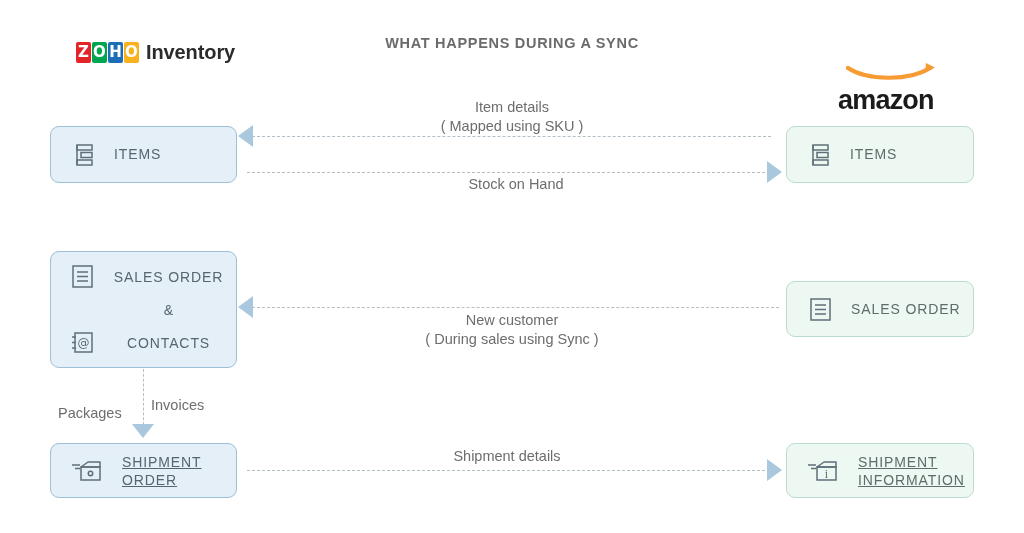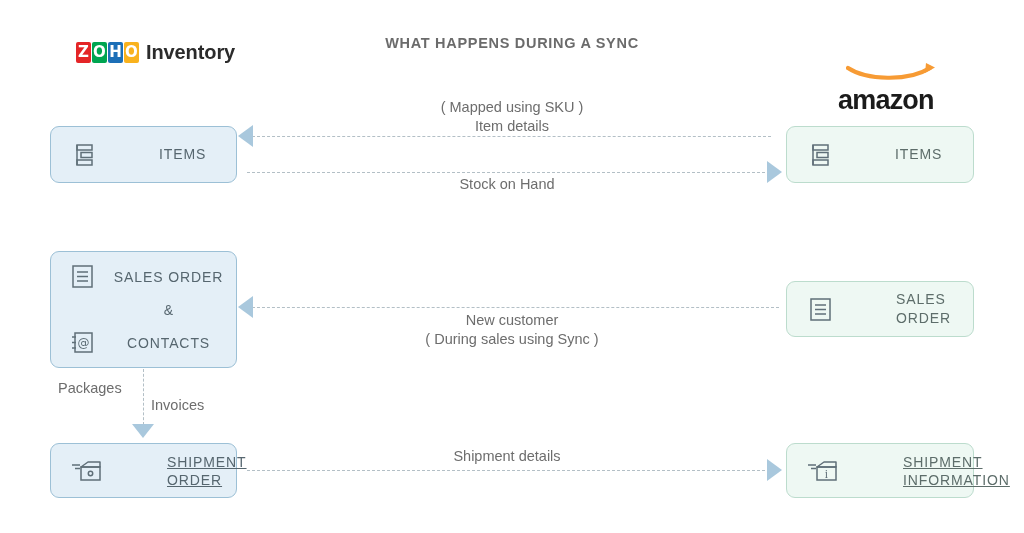--- a/index.html
+++ b/index.html
@@ -57,21 +57,21 @@
     position: absolute;
     border-radius: 9px;
     display: flex; align-items: center;
     padding-left: 20px;
     gap: 17px;
   }
   .node.left  { background: #e4eff7; border: 1.5px solid #9cc0d6; }
   .node.right { background: #eef8f3; border: 1.5px solid #bcdccd; }
   .node-label {
     font-size: 14px; color: #5b6b74; letter-spacing: 0.9px;
-    line-height: 19px; font-weight: normal; margin-left: 45px;
+    line-height: 19px; font-weight: normal;
   }
   .node.left .node-label  { color: #56666f; }
   .node.right .node-label { color: #5d6d6a; }
   .node-icon { flex: 0 0 auto; display: block; }
 
   
   #node-zoho-items     { left: 50px;  top: 126px; width: 187px; height: 57px; }
   #node-amazon-items   { left: 786px; top: 126px; width: 188px; height: 57px; }
   #node-zoho-so        { left: 50px;  top: 251px; width: 187px; height: 117px;
                           padding-left: 14px; align-items: center; }
@@ -150,24 +150,24 @@
 
   <div class="diagram-title">WHAT HAPPENS DURING A SYNC</div>
 
   <div class="dash-h" style="left:247px; top:136px; width:524px;"></div>
   <div class="arrow left" style="left:238px; top:125px;"></div>
 
   <div class="dash-h" style="left:247px; top:172px; width:518px;"></div>
   <div class="arrow right" style="left:767px; top:161px;"></div>
 
   <div class="conn-label" style="left:342px; top:98px;">
+    <div>Item details</div>
     <div>( Mapped using SKU )</div>
-    <div>Item details</div>
-  </div>
-  <div class="conn-label" style="left:337px; top:175px;">
+  </div>
+  <div class="conn-label" style="left:346px; top:175px;">
     <div>Stock on Hand</div>
   </div>
 
   <div class="node left" id="node-zoho-items">
     <svg class="node-icon" width="26" height="26" viewBox="0 0 26 26">
       <rect x="6" y="3" width="15" height="5" fill="none" stroke="#5f6f78" stroke-width="1.5"></rect>
       <rect x="10" y="10.5" width="11" height="5" fill="none" stroke="#5f6f78" stroke-width="1.5"></rect>
       <rect x="6" y="18" width="15" height="5" fill="none" stroke="#5f6f78" stroke-width="1.5"></rect>
       <line x1="6" y1="3" x2="6" y2="23" stroke="#5f6f78" stroke-width="1.5"></line>
     </svg>
@@ -221,21 +221,21 @@
       <rect x="4" y="3" width="19" height="21" fill="none" stroke="#5f6f78" stroke-width="1.5"></rect>
       <line x1="8" y1="9" x2="19" y2="9" stroke="#5f6f78" stroke-width="1.5"></line>
       <line x1="8" y1="13.5" x2="19" y2="13.5" stroke="#5f6f78" stroke-width="1.5"></line>
       <line x1="8" y1="18" x2="19" y2="18" stroke="#5f6f78" stroke-width="1.5"></line>
     </svg>
     <span class="node-label">SALES ORDER</span>
   </div>
 
   <div class="dash-v" style="left:143px; top:369px; height:56px;"></div>
   <div class="arrow down" style="left:132px; top:424px;"></div>
-  <div class="pkg-label" style="left:58px; top:379px;">Packages</div>
+  <div class="pkg-label" style="left:58px; top:404px;">Packages</div>
   <div class="pkg-label" style="left:151px; top:396px;">Invoices</div>
 
   <div class="dash-h" style="left:247px; top:470px; width:518px;"></div>
   <div class="arrow right" style="left:767px; top:459px;"></div>
   <div class="conn-label" style="left:337px; top:447px;">
     <div>Shipment details</div>
   </div>
 
   <div class="node left" id="node-zoho-shipment">
     <svg class="node-icon" width="34" height="28" viewBox="0 0 34 28">

